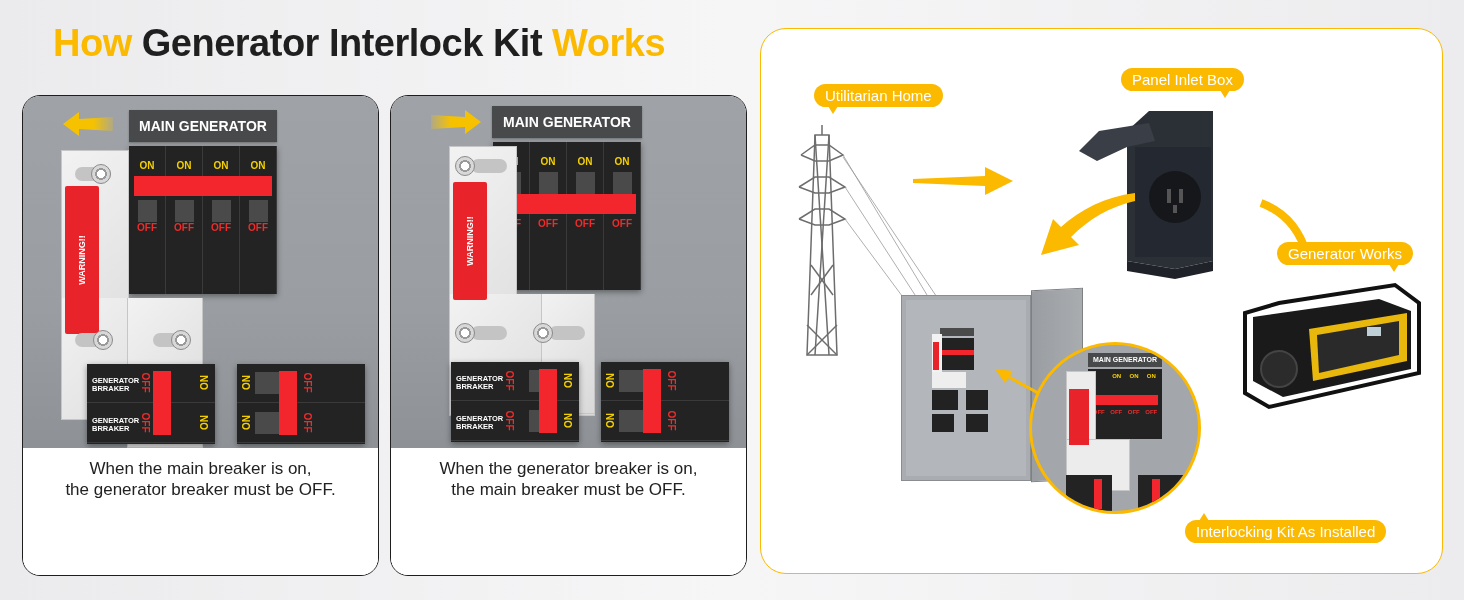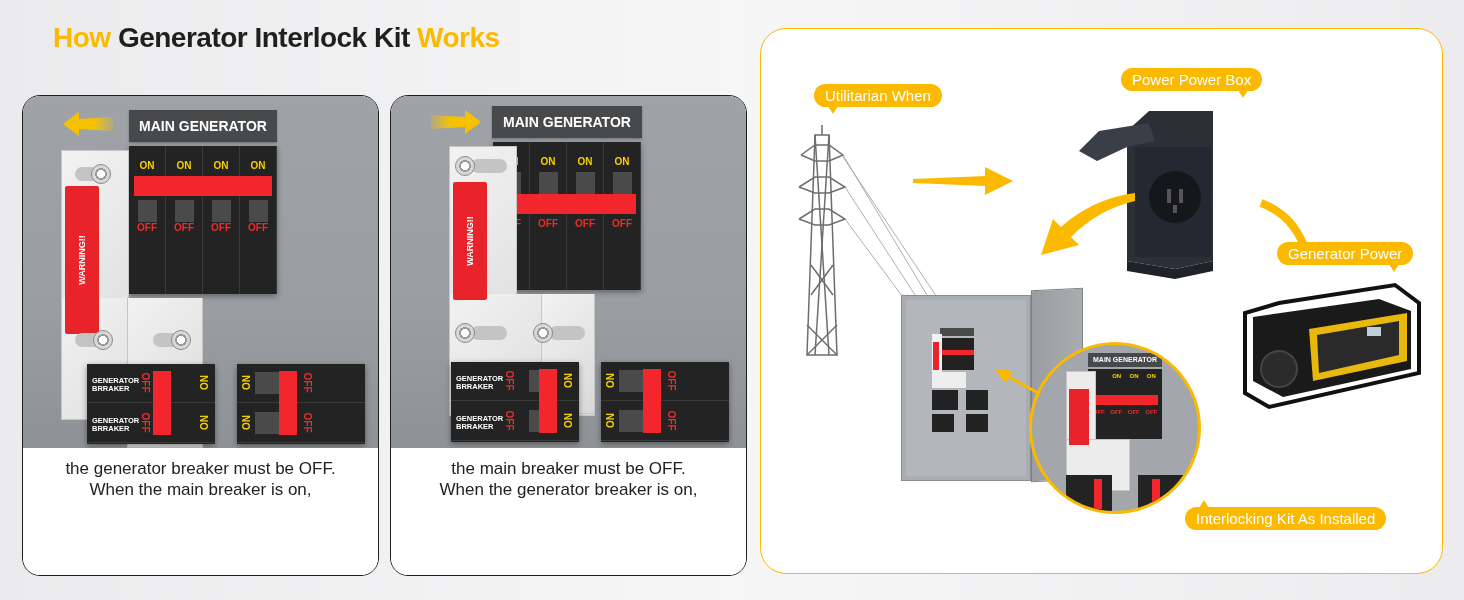--- a/index.html
+++ b/index.html
@@ -4,21 +4,21 @@
 <style>
   * { box-sizing: border-box; margin: 0; padding: 0; }
   html, body { width: 1464px; height: 600px; overflow: hidden; }
   body {
     font-family: "Liberation Sans", "DejaVu Sans", sans-serif;
     background: linear-gradient(90deg, #ebebed 0%, #f6f6f7 50%, #ececee 100%);
     position: relative;
   }
   .title {
     position: absolute; left: 53px; top: 22px;
-    font-size: 28px; font-weight: bold; letter-spacing: -0.5px;
+    font-size: 38px; font-weight: bold; letter-spacing: -0.5px;
     color: #1f1f1f;
   }
   .title .hl { color: #fbb900; }
 
   
   .card {
     position: absolute; top: 95px; width: 357px; height: 481px;
     border: 1.5px solid #1e1e1e; border-radius: 18px; overflow: hidden;
     background: #fff;
   }
@@ -215,22 +215,22 @@
       <div class="row" style="top:40px">
         <div class="vtext on" style="left:2px; top:13px;">ON</div>
         <div class="gb-slot" style="left:18px; top:8px;"></div>
         <div class="vtext off" style="left:60px; top:13px;">OFF</div>
       </div>
       <div class="gb-handle" style="left:42px; top:7px; height:64px;"></div>
     </div>
   </div>
   <div class="caption">
     <div class="desc">
+      <div>When the main breaker is on,</div>
       <div>the generator breaker must be OFF.</div>
-      <div>When the main breaker is on,</div>
     </div>
   </div>
 </div>
 
 <div class="card right">
   <div class="panel">
     <svg class="arrow" style="left:40px; top:14px;" viewBox="0 0 50 24">
       <defs>
           <linearGradient id="gr" x1="1" x2="0">
             <stop offset="0" stop-color="#f6c200"></stop>
@@ -310,22 +310,22 @@
       <div class="row" style="top:40px">
         <div class="vtext on" style="left:2px; top:13px;">ON</div>
         <div class="gb-slot" style="left:18px; top:8px;"></div>
         <div class="vtext off" style="left:60px; top:13px;">OFF</div>
       </div>
       <div class="gb-handle" style="left:42px; top:7px; height:64px;"></div>
     </div>
   </div>
   <div class="caption">
     <div class="desc">
+      <div>When the generator breaker is on,</div>
       <div>the main breaker must be OFF.</div>
-      <div>When the generator breaker is on,</div>
     </div>
   </div>
 </div>
 
 <div class="big">
 
   <svg style="position:absolute; left:30px; top:96px;" width="180" height="240" viewBox="0 0 180 240">
     <g stroke="#6d6d6d" stroke-width="1.5" fill="none">
       <polygon points="24,10 38,10 46,230 16,230"></polygon>
       <line x1="31" y1="0" x2="31" y2="10"></line>
@@ -339,46 +339,46 @@
       <line x1="20" y1="140" x2="42" y2="170"></line>
       <line x1="42" y1="140" x2="20" y2="170"></line>
     </g>
     <g stroke="#9a9a9a" stroke-width="0.8">
       <line x1="52" y1="30" x2="160" y2="210"></line>
       <line x1="54" y1="62" x2="150" y2="210"></line>
       <line x1="54" y1="94" x2="140" y2="210"></line>
       <line x1="52" y1="32" x2="168" y2="205"></line>
     </g>
   </svg>
-  <div class="callout tail-bl" style="left:53px; top:55px;">Utilitarian When</div>
+  <div class="callout tail-bl" style="left:53px; top:55px;">Utilitarian Home</div>
 
   <svg style="position:absolute; left:152px; top:138px;" width="100" height="28" viewBox="0 0 100 28">
     <polygon points="0,12 72,9 72,0 100,14 72,28 72,19 0,16" fill="#fbb900"></polygon>
   </svg>
 
   <svg style="position:absolute; left:318px; top:72px;" width="170" height="180" viewBox="0 0 170 180">
     <polygon points="70,10 134,10 134,160 96,168 48,160 48,30" fill="#2b2f36"></polygon>
     <polygon points="0,50 20,30 70,22 76,40 48,46 18,60" fill="#3a3f47"></polygon>
     <rect x="56" y="46" width="76" height="110" fill="#242830"></rect>
     <circle cx="96" cy="96" r="26" fill="#15171b"></circle>
     <rect x="88" y="88" width="4" height="14" fill="#555"></rect>
     <rect x="100" y="88" width="4" height="14" fill="#555"></rect>
     <rect x="94" y="104" width="4" height="8" fill="#555"></rect>
     <polygon points="48,160 96,168 134,160 134,170 96,178 48,170" fill="#1f2228"></polygon>
   </svg>
-  <div class="callout tail-br" style="left:360px; top:39px;">Power Power Box</div>
+  <div class="callout tail-br" style="left:360px; top:39px;">Panel Inlet Box</div>
 
   <svg style="position:absolute; left:278px; top:164px;" width="100" height="70" viewBox="0 0 100 70">
     <path d="M96,8 C70,14 50,26 32,44 L40,52 L2,62 L14,26 L22,34 C42,16 66,4 96,0 Z" fill="#fbb900"></path>
   </svg>
 
   <svg style="position:absolute; left:498px; top:170px;" width="60" height="60" viewBox="0 0 60 60">
     <path d="M2,4 C24,12 40,28 48,56" stroke="#fbb900" stroke-width="8" fill="none"></path>
   </svg>
-  <div class="callout tail-br" style="left:516px; top:213px;">Generator Power</div>
+  <div class="callout tail-br" style="left:516px; top:213px;">Generator Works</div>
 
   <svg style="position:absolute; left:478px; top:244px;" width="190" height="140" viewBox="0 0 190 140">
     <g stroke="#111" stroke-width="4" fill="none">
       <path d="M6,40 L6,120 L30,134 L180,100 L180,30 L156,12 L40,30 Z"></path>
     </g>
     <polygon points="14,44 140,26 172,38 172,96 44,124 14,108" fill="#1a1a1a"></polygon>
     <polygon points="70,56 168,40 168,88 74,108" fill="#e9b80d"></polygon>
     <polygon points="78,62 160,48 160,82 80,100" fill="#2a2a2a"></polygon>
     <circle cx="40" cy="96" r="18" fill="#2b2b2b" stroke="#444" stroke-width="2"></circle>
     <rect x="128" y="54" width="14" height="9" fill="#bfcfd6"></rect>
@@ -426,14 +426,14 @@
     <div style="position:absolute; left:34px; top:26px; width:30px; height:118px; background:#ececec; border:1px solid #c6c6c6;"></div>
     <div style="position:absolute; left:34px; top:94px; width:64px; height:52px; background:#ececec; border:1px solid #c6c6c6;"></div>
     <div style="position:absolute; left:37px; top:44px; width:20px; height:56px; background:#e8232a;"></div>
     <div style="position:absolute; left:34px; top:130px; width:46px; height:40px; background:#232323;">
       <div style="position:absolute; left:28px; top:4px; width:8px; height:30px; background:#f2262c;"></div>
     </div>
     <div style="position:absolute; left:106px; top:130px; width:50px; height:40px; background:#232323;">
       <div style="position:absolute; left:14px; top:4px; width:8px; height:30px; background:#f2262c;"></div>
     </div>
   </div>
-  <div class="callout tail-tl" style="left:424px; top:478px;">Interlocking Kit As Installed</div>
+  <div class="callout tail-tl" style="left:424px; top:491px;">Interlocking Kit As Installed</div>
 </div>
 
 </body></html>

